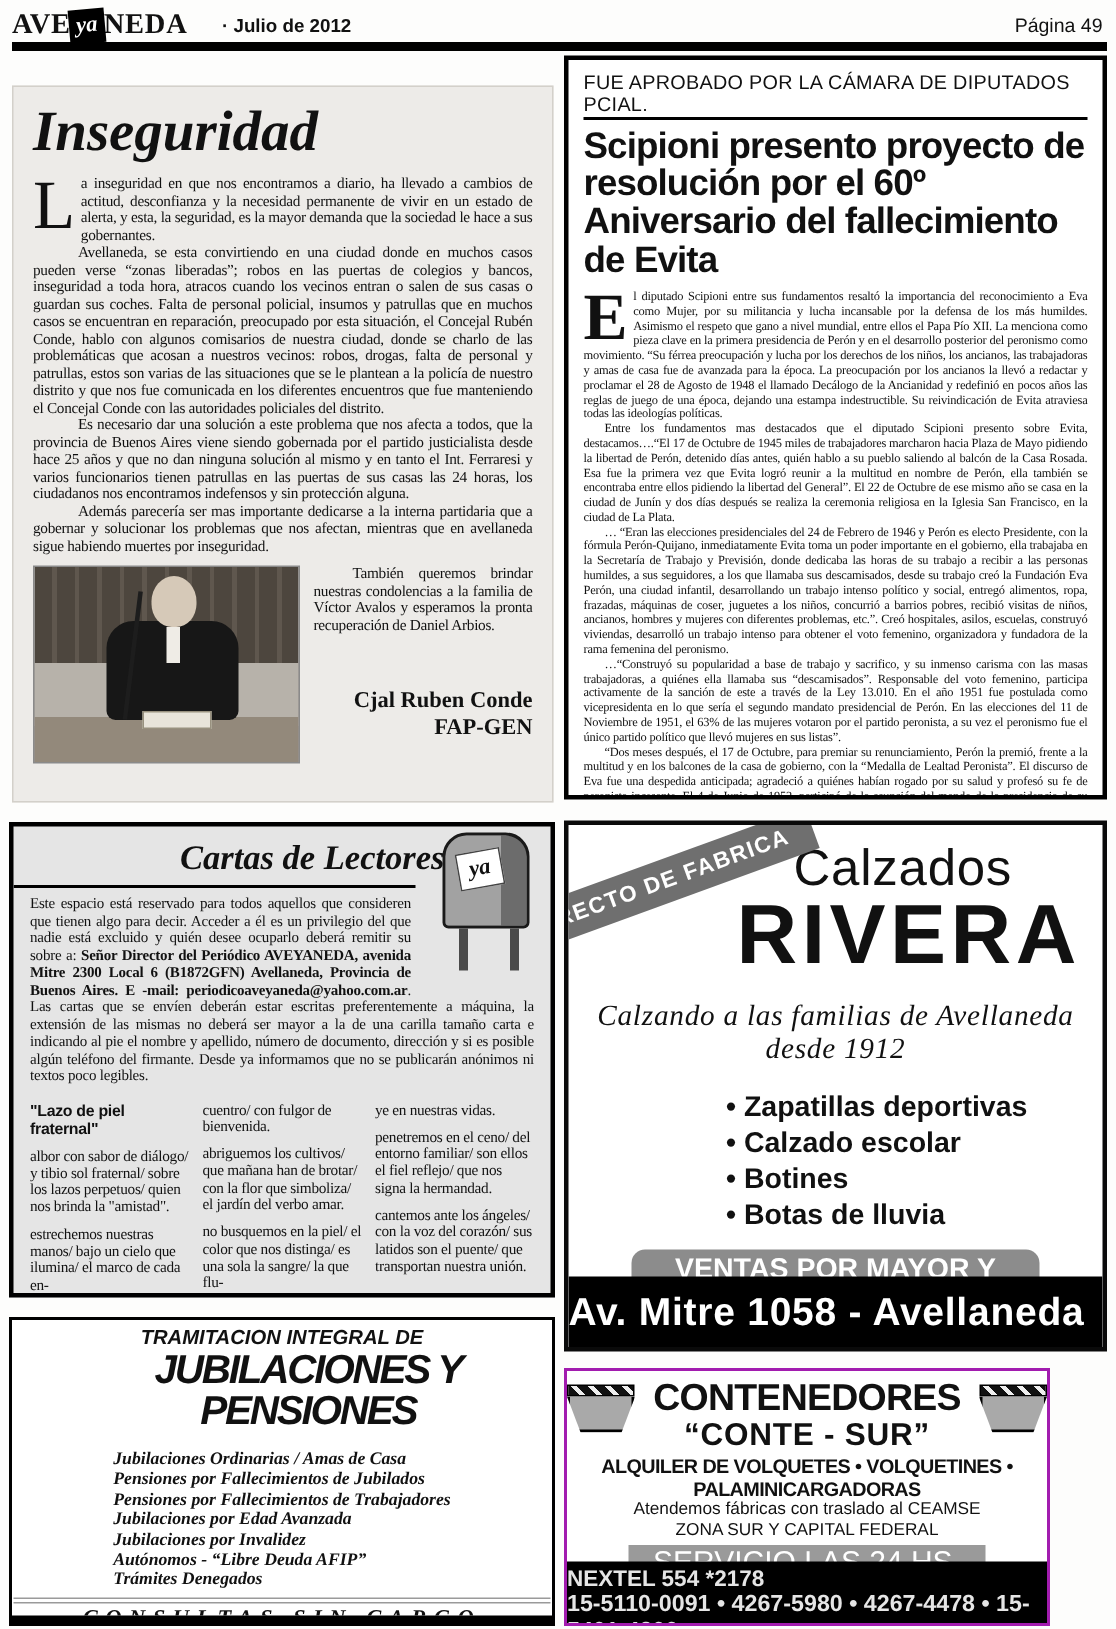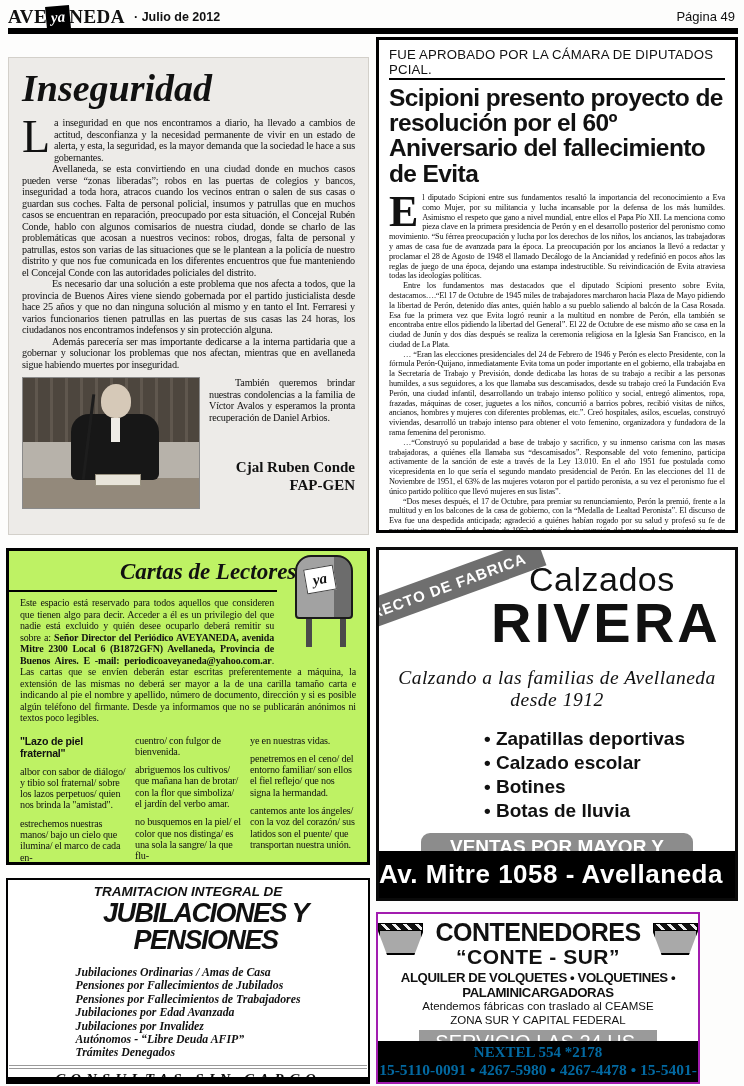--- a/index.html
+++ b/index.html
@@ -4,21 +4,21 @@
 <style>
   * { box-sizing: border-box; margin: 0; padding: 0; }
   body { background:#888; font-family:"Liberation Serif", serif; }
   .page { position:relative; width:744px; height:1086px; margin:0 auto; background:#fdfdfc; color:#111; overflow:hidden; }
 
   
   .masthead { position:absolute; top:5px; left:8px; height:24px; display:flex; align-items:center; }
   .mast-part { font:bold 19px "Liberation Serif", serif; letter-spacing:.5px; }
   .mast-logo { width:24px; height:23px; background:#000; color:#fff; display:flex; align-items:center; justify-content:center;
                font:bold italic 15px "Liberation Serif", serif; transform:rotate(-5deg); margin:0 -1px; }
-  .mast-date { font:bold 12.5px "Liberation Sans", sans-serif; margin-left:9px; }
+  .mast-date { font:bold 12.5px "Liberation Sans", sans-serif; margin-left:23px; }
   .page-number { position:absolute; top:9px; right:9px; font:13px "Liberation Sans", sans-serif; }
   .header-rule { position:absolute; top:28px; left:8px; width:730px; height:6px; background:#000; }
 
   
   .ins-box { position:absolute; left:8px; top:57px; width:361px; height:478px; background:#edebe8; border:1px solid #d3d0ca;
              padding:6px 13px 4px; overflow:hidden; }
   .ins-title { text-align:left; font:bold italic 38px "Liberation Serif", serif; margin:2px 0 7px; }
   .ins-body p { font-size:10.2px; line-height:11.5px; letter-spacing:-.2px; text-align:justify; }
   .ins-body p.ind { text-indent:30px; }
   .dropcap-l { float:left; font-size:46px; line-height:36px; padding:2px 4px 0 0; }
@@ -30,21 +30,21 @@
   .ph-head  { position:absolute; left:78px; top:6px; width:30px; height:34px; border-radius:50% 50% 45% 45%; background:#d6c9b8; }
   .ph-body  { position:absolute; left:48px; top:36px; width:88px; height:66px; border-radius:18px 18px 6px 6px; background:#171717; }
   .ph-shirt { position:absolute; left:88px; top:40px; width:9px; height:24px; background:#efece6; }
   .ph-mic   { position:absolute; left:64px; top:16px; width:3px; height:86px; background:#1d1d1d; transform:rotate(7deg); }
   .ph-paper { position:absolute; left:72px; top:96px; width:46px; height:12px; background:#e8e4da; border:1px solid #98917f; }
   .ins-aside { flex:1; display:flex; flex-direction:column; }
   .ins-aside p { font-size:10.2px; line-height:11.6px; letter-spacing:-.2px; text-align:justify; text-indent:26px; }
   .ins-sign { margin-top:auto; text-align:right; font:bold 15px "Liberation Serif", serif; line-height:1.25; padding-bottom:14px; }
 
   
-  .cartas-box { position:absolute; left:6px; top:548px; width:364px; height:317px; border:3px solid #000; background:#bef264;
+  .cartas-box { position:absolute; left:6px; top:548px; width:364px; height:317px; border:3px solid #000; background:#e5e5e5;
                 padding:8px 11px 4px; overflow:hidden; }
   .cartas-head { position:relative; height:38px; }
   .cartas-title { position:absolute; left:100px; top:0; font:bold italic 23px "Liberation Serif", serif; }
   .cartas-rule { position:absolute; left:-11px; top:31px; width:268px; height:2px; background:#000; }
   .mailbox { position:absolute; top:4px; right:8px; width:66px; height:92px; }
   .mb-body { position:absolute; top:0; left:2px; width:58px; height:64px; border:2px solid #1a1a1a; border-radius:16px 16px 4px 4px;
              background:linear-gradient(90deg,#a2a2a2 0 68%,#6c6c6c 68%); }
   .mb-label { position:absolute; top:10px; left:8px; width:30px; height:25px; background:#fff; border:1px solid #444;
               transform:rotate(-10deg); display:flex; align-items:center; justify-content:center;
               font:bold italic 15px "Liberation Serif", serif; }
@@ -99,22 +99,22 @@
   .ci-rim { height:8px; background:repeating-linear-gradient(45deg,#111 0 5px,#eee 5px 8px); border:1px solid #000; }
   .ci-body { height:24px; background:#a9a9a9; border:2px solid #000; border-top:none;
              clip-path:polygon(0 0,100% 0,80% 100%,20% 100%); }
   .conte-titles { text-align:center; }
   .conte-title1 { font:bold 25px "Liberation Sans", sans-serif; letter-spacing:-.5px; line-height:1; }
   .conte-title2 { font:bold 21px "Liberation Sans", sans-serif; letter-spacing:.5px; line-height:1.1; }
   .conte-services { text-align:center; font:bold 13.2px "Liberation Sans", sans-serif; letter-spacing:-.4px; margin-top:2px; }
   .conte-line { text-align:center; font:11.5px "Liberation Sans", sans-serif; line-height:13.5px; }
   .conte-servicio { width:238px; margin:3px auto 0; background:#9a9a9a; color:#fff; text-align:center;
                     font:20px "Liberation Sans", sans-serif; padding:1px 0; }
-  .conte-band { position:absolute; left:0; right:0; bottom:0; height:41px; background:#000; color:#0369a1; text-align:center;
-                font-family:Liberation Serif, serif; padding-top:3px; }
+  .conte-band { position:absolute; left:0; right:0; bottom:0; height:41px; background:#000; color:#e5e5e5; 
+                font-family:Liberation Sans, sans-serif; padding-top:3px; }
   .conte-nextel { font-weight:bold; font-size:15px; line-height:17px; }
   .conte-phones { font-weight:bold; font-size:15.5px; line-height:18px; }
 </style>
 </head>
 <body>
 
 <div class="page">
 
   <div class="masthead">
     <span class="mast-part">AVE</span>

